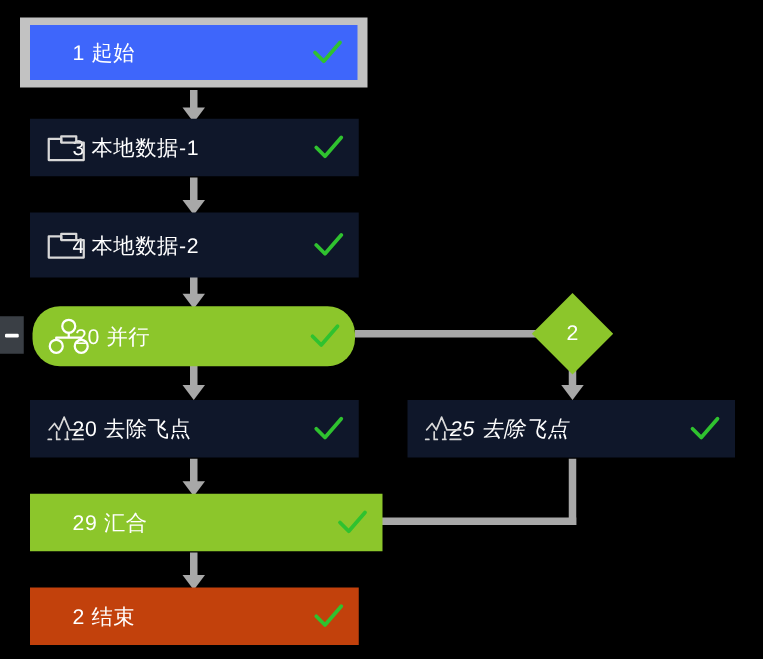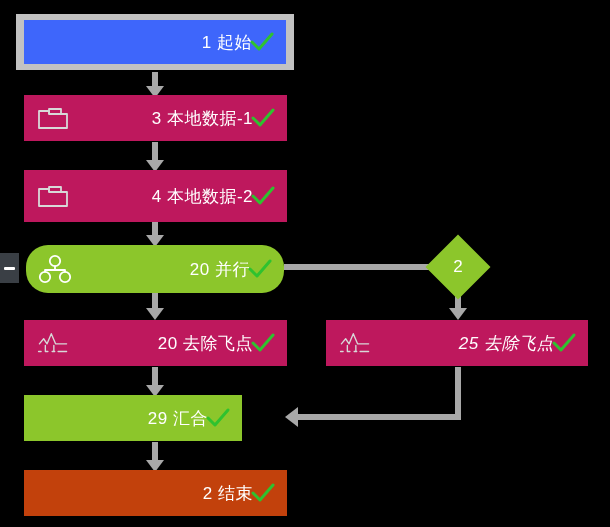--- a/index.html
+++ b/index.html
@@ -13,25 +13,25 @@
   .arrow-down{border-left:9px solid transparent;border-right:9px solid transparent;
               border-top:12px solid #a8a8a8;}
   .arrow-left{border-top:10px solid transparent;border-bottom:10px solid transparent;
               border-right:13px solid #a8a8a8;}
 
   
   .node{position:absolute;box-sizing:border-box;display:flex;align-items:center;
         color:#ffffff;font-size:17px;letter-spacing:.5px;}
   .node .ico{position:absolute;left:12px;top:50%;transform:translateY(-50%);
              width:34px;height:30px;display:flex;align-items:center;justify-content:center;}
-  .node .lbl{flex:1;text-align:right;padding:0 34px;white-space:nowrap;}
+  .node .lbl{flex:1;text-align:left;padding:0 34px;white-space:nowrap;}
   .node .chk{position:absolute;right:11px;top:50%;transform:translateY(-50%);
              width:26px;height:26px;}
 
-  .n-grey{background:#be185d;padding-left:28px;}
+  .n-grey{background:#0f172a;}
   .n-blue{background:#3e66fb;}
   .n-green{background:#8cc62b;}
   .n-brown{background:#c2410c;}
   .n-round{border-radius:22px;}
 
   
   .sel-halo{position:absolute;background:#c2c2c2;}
 
   
   .collapse-btn{position:absolute;background:#3a3f45;display:flex;
@@ -164,21 +164,21 @@
       </svg>
     </span>
     <span class="lbl">25 去除飞点</span>
     <span class="chk">
       <svg viewBox="0 0 26 26" width="26" height="26">
         <path d="M3 13 L10 20 L23 5" fill="none" stroke="#2fc22f" stroke-width="3" stroke-linecap="round" stroke-linejoin="round"></path>
       </svg>
     </span>
   </div>
 
-  <div class="node n-green" style="left:24px;top:395px;width:218px;height:46px;">
+  <div class="node n-green" style="left:24px;top:395px;width:282px;height:46px;">
     <span class="lbl">29 汇合</span>
     <span class="chk">
       <svg viewBox="0 0 26 26" width="26" height="26">
         <path d="M3 13 L10 20 L23 5" fill="none" stroke="#2fc22f" stroke-width="3" stroke-linecap="round" stroke-linejoin="round"></path>
       </svg>
     </span>
   </div>
 
   <div class="node n-brown" style="left:24px;top:470px;width:263px;height:46px;">
     <span class="lbl">2 结束</span>

